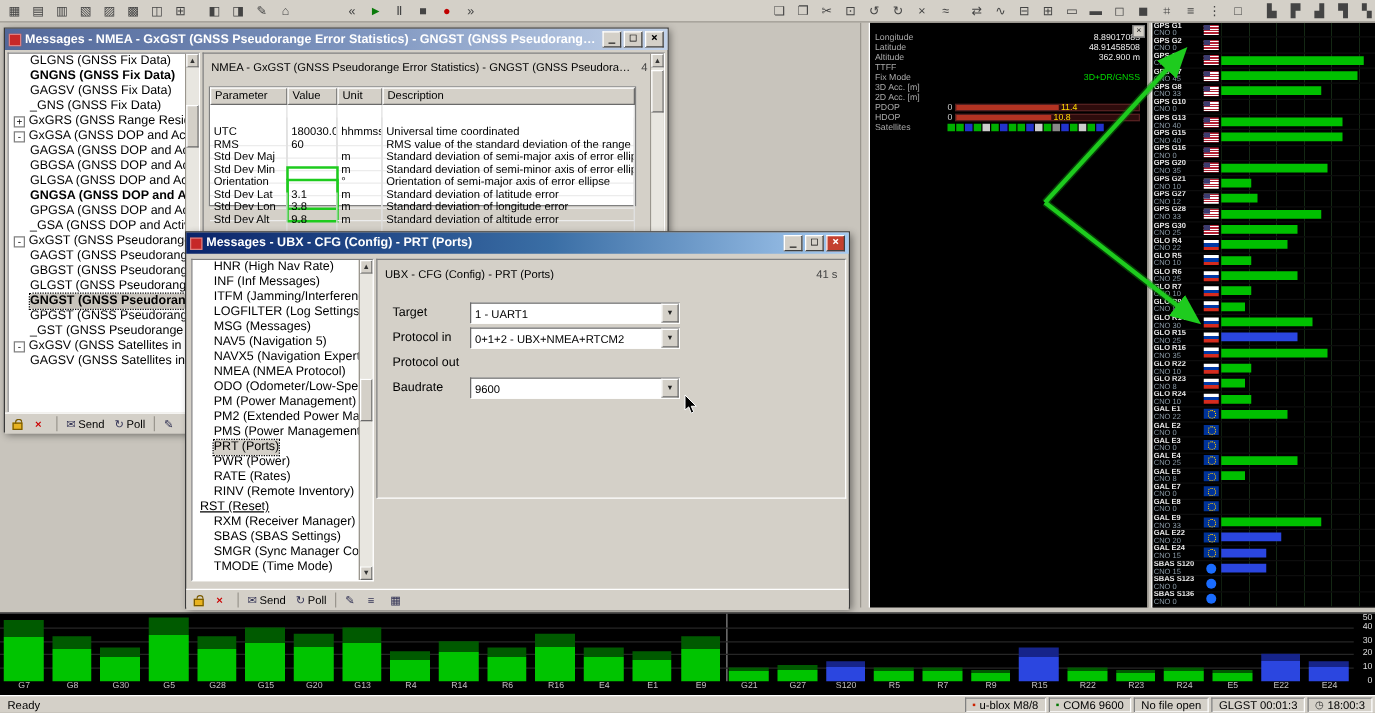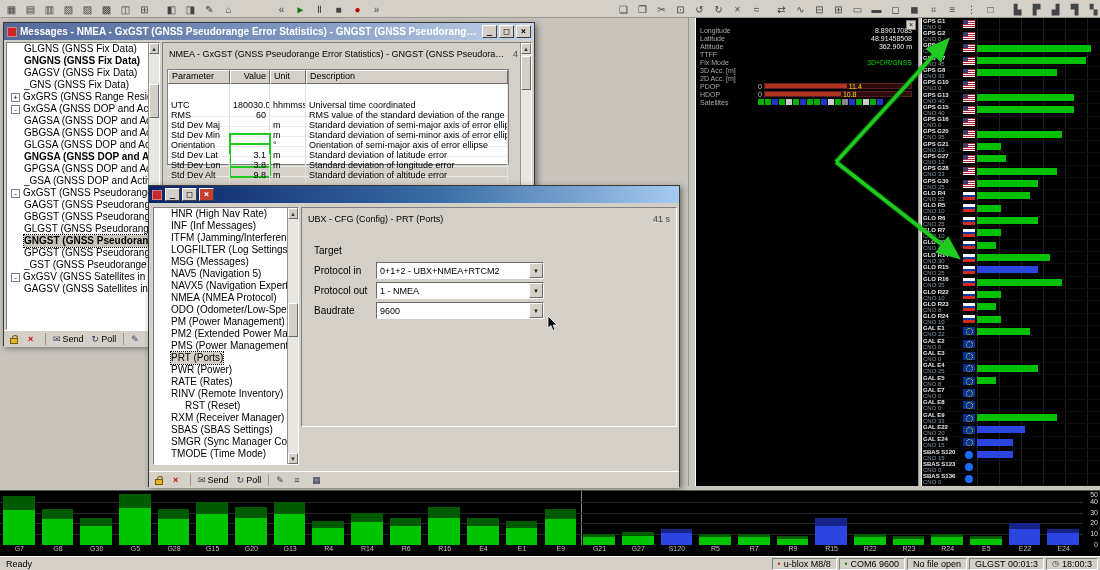--- a/index.html
+++ b/index.html
@@ -34,31 +34,31 @@
 .tree-item.focus .tree-label{background:#d4d0c8;outline:1px dotted #000}
 .expander{width:9px;height:9px;border:1px solid #808080;background:#fff;font-size:8px;line-height:7px;text-align:center;margin-right:3px;flex:none}
 
 .vscroll{position:absolute;right:0;top:0;bottom:0;width:11px;background:#d4d0c8;border-left:1px solid #9a968e;display:flex;flex-direction:column}
 .sarrow{height:11px;font-size:6px;line-height:11px;text-align:center;color:#333;background:#d4d0c8;border:1px solid;border-color:#fff #6a6a6a #6a6a6a #fff}
 .strack{flex:1;background:#e8e6e0;position:relative}
 .sthumb{position:absolute;left:0;width:100%;height:34px;background:#d4d0c8;border:1px solid;border-color:#fff #6a6a6a #6a6a6a #fff}
 
 .contentpane{position:absolute;background:#d4d0c8;border:1px solid;border-color:#808080 #fff #fff #808080;overflow:hidden}
 #w1content{left:158px;top:19px;width:370px;height:288px}
-#w2content{left:152px;top:21px;width:376px;height:220px}
+#w2content{left:152px;top:21px;width:376px;height:192px}
 .panel-head{display:flex;align-items:center;padding:6px 6px 0 6px;font-size:9px;color:#000}
 .panel-head .pt{flex:1;overflow:hidden;white-space:nowrap;text-overflow:ellipsis}
 .panel-age{color:#444;margin-left:6px;flex:none}
 
 #w1table{position:absolute;left:4px;top:26px;width:342px;background:#fff;border:1px solid #808080;font-size:9px}
 .thead{display:flex}
 .th{background:#d4d0c8;border:1px solid;border-color:#fff #6a6a6a #6a6a6a #fff;height:14px;line-height:11px;padding:0 3px;overflow:hidden}
 .trow{display:flex;height:10px;line-height:10px}
 .td{padding:16px 3px;border-right:1px solid #e0e0e0;border-bottom:1px solid #ececec;overflow:hidden;white-space:nowrap}
-.c0{width:62px;flex:none}.c1{width:40px;flex:none;text-align:right}.c2{width:36px;flex:none}.c3{flex:1}
+.c0{width:62px;flex:none}.c1{width:40px;flex:none;text-align:left}.c2{width:36px;flex:none}.c3{flex:1}
 .td.hl{outline:2px solid #1ecb1e;outline-offset:-1px}
 
 .msg-toolbar{position:absolute;left:0;right:0;height:17px;background:#d4d0c8;border-top:1px solid #fff;display:flex;align-items:center;gap:2px;padding:0 3px;font-size:9px}
 #w1mtb{top:307px}#w2mtb{top:285px}
 .mtb-btn{height:14px;min-width:16px;display:flex;align-items:center;gap:2px;padding:0 2px;border:1px solid transparent;color:#000}
 .mtb-glyph{font-size:9px;color:#335}
 .mtb-btn .redx{color:#c00;font-weight:bold}
 .mtb-sep{width:1px;height:12px;background:#9a968e;margin:0 2px}
 .lock-icon{width:8px;height:6px;background:#e8b320;border:1px solid #7a5b00;position:relative;margin-top:3px;display:inline-block}
 .lock-icon:before{content:"";position:absolute;left:1px;top:-4px;width:4px;height:3px;border:1px solid #7a5b00;border-bottom:none;border-radius:3px 3px 0 0}
@@ -373,20 +373,21 @@
         </span>
       <span class="mtb-btn">
           <span class="mtb-glyph">▦</span>
         </span>
     </div>
   </div>
 
   <div id="win2" class="window">
     <div class="titlebar active">
       <span class="win-icon"></span>
+      <span class="title-text">Messages - UBX - CFG (Config) - PRT (Ports)</span>
       <span class="tb-btns">
         <span class="wbtn">_</span>
         <span class="wbtn">□</span>
         <span class="wbtn red">×</span>
       </span>
     </div>
     <div id="w2treewrap" class="treepane">
       <div id="w2tree" class="treelist">
           <div class="tree-item" style="padding-left: 17px;">
             <span class="tree-label">HNR (High Nav Rate)</span>
@@ -429,21 +430,21 @@
           </div>
           <div class="tree-item" style="padding-left: 17px;">
             <span class="tree-label">PWR (Power)</span>
           </div>
           <div class="tree-item" style="padding-left: 17px;">
             <span class="tree-label">RATE (Rates)</span>
           </div>
           <div class="tree-item" style="padding-left: 17px;">
             <span class="tree-label">RINV (Remote Inventory)</span>
           </div>
-          <div class="tree-item" style="padding-left: 31px;">
+          <div class="tree-item" style="padding-left: 6px; text-decoration: underline;">
             <span class="tree-label">RST (Reset)</span>
           </div>
           <div class="tree-item" style="padding-left: 17px;">
             <span class="tree-label">RXM (Receiver Manager)</span>
           </div>
           <div class="tree-item" style="padding-left: 17px;">
             <span class="tree-label">SBAS (SBAS Settings)</span>
           </div>
           <div class="tree-item" style="padding-left: 17px;">
             <span class="tree-label">SMGR (Sync Manager Con</span>
@@ -461,34 +462,34 @@
       </div>
     </div>
     <div id="w2content" class="contentpane">
       <div class="panel-head">
         <span class="pt">UBX - CFG (Config) - PRT (Ports)</span>
         <span class="panel-age">41 s</span>
       </div>
       <div id="w2form">
           <div class="frow">
             <span class="flabel">Target</span>
+            <div class="combo">
+              <span class="combo-val">1 - UART1</span>
+              <span class="combo-btn">▼</span>
+            </div>
           </div>
           <div class="frow">
             <span class="flabel">Protocol in</span>
             <div class="combo">
               <span class="combo-val">0+1+2 - UBX+NMEA+RTCM2</span>
               <span class="combo-btn">▼</span>
             </div>
           </div>
           <div class="frow">
             <span class="flabel">Protocol out</span>
-            <div class="combo">
-              <span class="combo-val">1 - NMEA</span>
-              <span class="combo-btn">▼</span>
-            </div>
           </div>
           <div class="frow">
             <span class="flabel">Baudrate</span>
             <div class="combo">
               <span class="combo-val">9600</span>
               <span class="combo-btn">▼</span>
             </div>
           </div>
         </div>
       <div class="cbrow">

